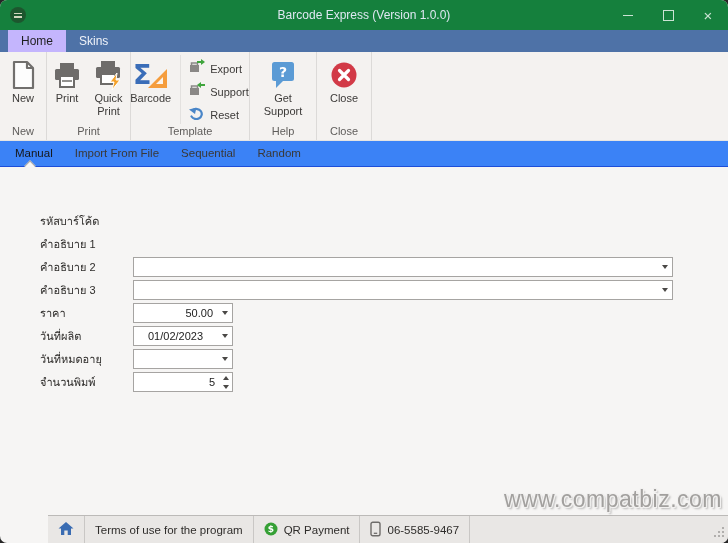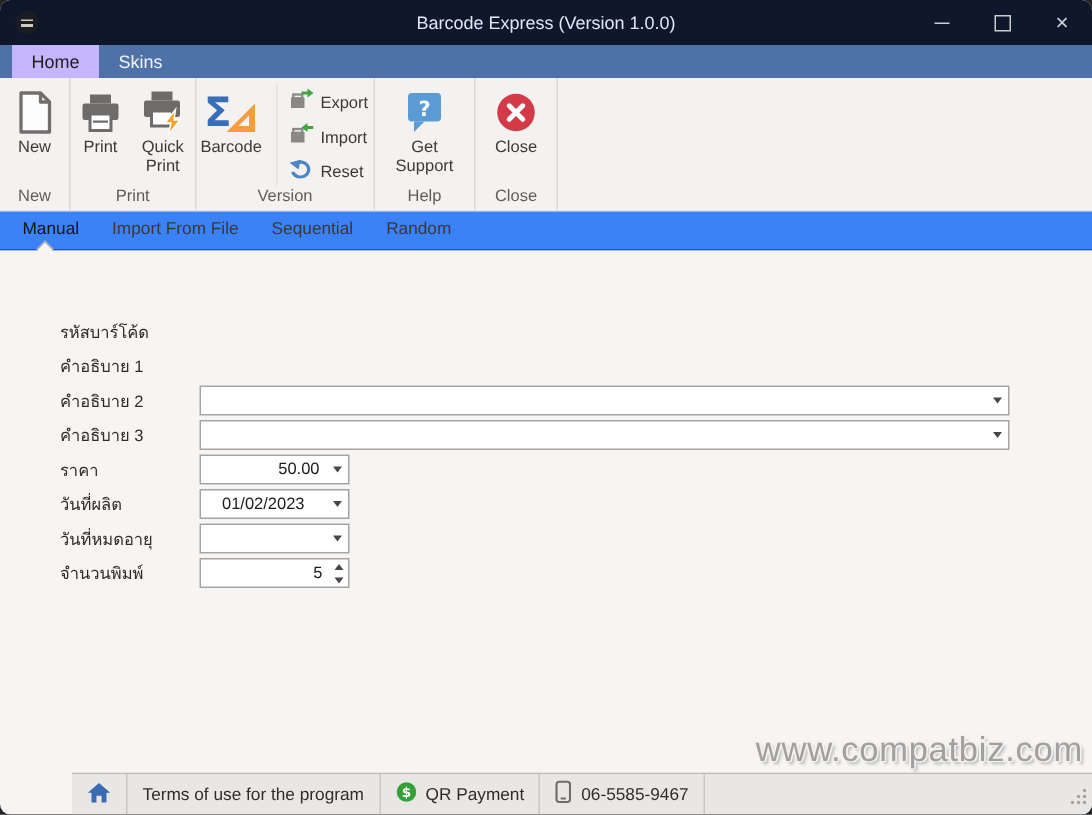--- a/index.html
+++ b/index.html
@@ -1,20 +1,20 @@
 <!DOCTYPE html>
 <html><head>
 <meta charset="utf-8">
 <style>
   html,body{margin:0;padding:0;background:#262626;}
   body{width:728px;height:543px;font-family:"Liberation Sans",sans-serif;-webkit-font-smoothing:antialiased;}
   .window{position:relative;width:728px;height:543px;border-radius:7px;overflow:hidden;background:#f6f5f4;box-sizing:border-box;}
 
   
-  .titlebar{height:30px;background:#0f172a;display:flex;align-items:center;position:relative;}
+  .titlebar{height:30px;background:#15803d;display:flex;align-items:center;position:relative;}
   .app-menu{width:16px;height:16px;border-radius:50%;background:rgba(40,36,28,.45);margin-left:10px;display:flex;flex-direction:column;justify-content:center;align-items:center;gap:2px;cursor:pointer;}
   .app-menu i{display:block;width:8px;height:1.5px;background:rgba(255,245,225,.8);}
   .win-title{position:absolute;left:0;right:0;text-align:center;color:#dfe7f2;font-size:12px;pointer-events:none;}
   .win-controls{margin-left:auto;display:flex;align-items:center;height:100%;}
   .wc{width:40px;height:100%;display:flex;align-items:center;justify-content:center;color:rgba(255,255,255,.78);cursor:pointer;}
   .wc-min i{display:block;width:10px;height:0;border-bottom:1.5px solid rgba(255,255,255,.78);}
   .wc-max i{display:block;width:9px;height:9px;border:1.3px solid rgba(255,255,255,.78);}
   .wc-close{font-size:15px;line-height:15px;}
 
   
@@ -167,34 +167,34 @@
           </div>
           <div class="smallbtn">
             <span>
               <svg width="16" height="15" viewBox="0 0 16 15">
                   <rect x="1" y="6" width="9" height="7" fill="#8a8886"></rect>
                   <rect x="2.5" y="4" width="6" height="2.5" fill="none" stroke="#8a8886" stroke-width="1.5"></rect>
                   <path d="M16 3 h-5" stroke="#3fa53c" stroke-width="2"></path>
                   <polygon points="12,0 8,3 12,6" fill="#3fa53c"></polygon>
                 </svg>
             </span>
-            <span class="slabel">Import</span>
+            <span class="slabel">Support</span>
           </div>
           <div class="smallbtn">
             <span>
               <svg width="16" height="14" viewBox="0 0 16 14">
                   <path d="M4 4 a5.5 5 0 1 1 -1.5 6.5" fill="none" stroke="#4a86c8" stroke-width="2.2" stroke-linecap="round"></path>
                   <polygon points="0,3.5 7.5,1.5 6,8" fill="#4a86c8"></polygon>
                 </svg>
             </span>
             <span class="slabel">Reset</span>
           </div>
         </div>
       </div>
-      <div class="rgroup-label">Version</div>
+      <div class="rgroup-label">Template</div>
     </div>
 
     <div class="rgroup g-help">
       <div class="rgroup-content">
         <div class="bigbtn">
           <span class="bicon">
             <svg width="28" height="30" viewBox="0 0 28 30">
                 <rect x="3" y="2" width="22" height="19" rx="2.5" fill="#5b9bd5"></rect>
                 <polygon points="7,21 7,28 14,21" fill="#5b9bd5"></polygon>
                 <text x="14" y="17" text-anchor="middle" font-size="14" font-weight="bold" fill="#fff" font-family="DejaVu Sans, sans-serif">?</text>

